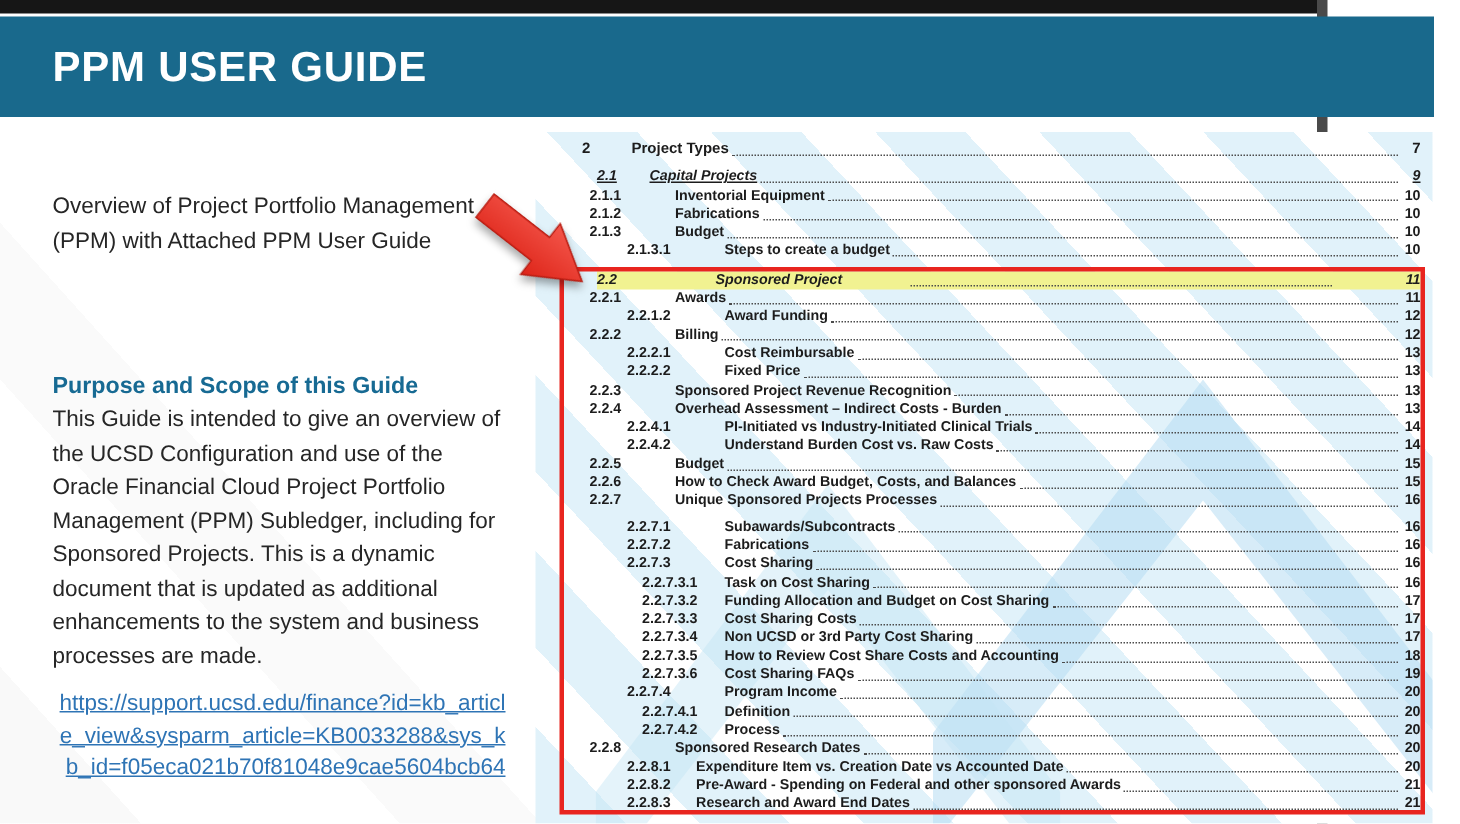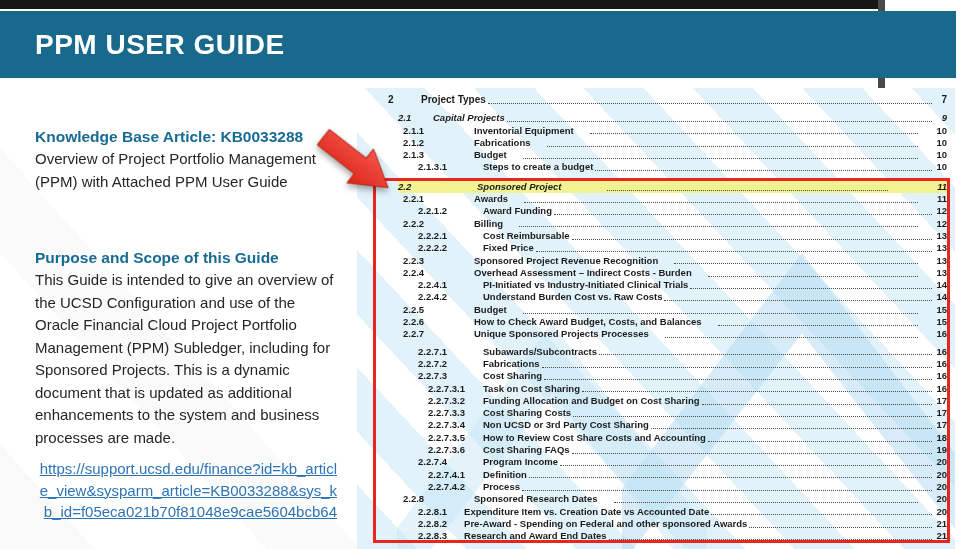--- a/index.html
+++ b/index.html
@@ -57,42 +57,41 @@
 
   
   .toc{position:absolute;left:0;top:6px;right:8px;color:var(--toc_text);}
   .toc-row{display:flex;align-items:baseline;height:12.3px;font-size:9.5px;font-weight:bold;line-height:12.3px;white-space:nowrap;}
   .toc-row .num{flex:0 0 auto;}
   .toc-row .title{flex:0 0 auto;padding-left:13px;}
   .toc-row .dots{flex:1 1 auto;border-bottom:1.7px dotted #4c4c4c;margin:0 2px;align-self:flex-end;margin-bottom:2.5px;min-width:8px;}
   .toc-row .page{flex:0 0 auto;min-width:13px;text-align:right;}
   .lvl-1{margin-left:31px;font-size:10px;}          .lvl-1 .num{width:20px;}
   .lvl-2{margin-left:41px;font-style:italic;}       .lvl-2 .num{width:22px;}
-  .lvl-3{margin-left:46px;gap:14px;}                         .lvl-3 .num{width:44px;}
+  .lvl-3{margin-left:36px;}                         .lvl-3 .num{width:44px;}
   .lvl-3b{margin-left:61px;}                        .lvl-3b .num{margin-right:4px;}
   .lvl-4{margin-left:61px;}                         .lvl-4 .num{width:52px;}
   .lvl-5{margin-left:71px;}                         .lvl-5 .num{width:42px;}
   .toc-row.highlight{background:var(--highlight_yellow);}
-  .gap-6{margin-top:6px;} .gap-7{margin-top:7px;gap:44px;} .gap-5{margin-top:5px;}
+  .gap-6{margin-top:6px;text-decoration:underline;} .gap-7{margin-top:7px;gap:44px;} .gap-5{margin-top:5px;}
 </style>
 </head>
 <body>
 
 <div id="stage">
 
   <div class="top-bar"></div>
   <div class="right-border"></div>
   <div class="left-sheen"></div>
 
   <div class="header">
     <div class="title">PPM USER GUIDE</div>
   </div>
 
   <div class="left-col kb-block" style="top:126px;">
-    <div class="teal-heading">Knowledge Base Article: KB0033288</div>
     <div class="body-text">Overview of Project Portfolio Management (PPM) with Attached PPM User Guide</div>
   </div>
 
   <div class="left-col purpose-block" style="top:227px;">
     <div class="teal-heading">Purpose and Scope of this Guide</div>
     <div class="body-text">This Guide is intended to give an overview of the UCSD Configuration and use of the Oracle Financial Cloud Project Portfolio Management (PPM) Subledger, including for Sponsored Projects. This is a dynamic document that is updated as additional enhancements to the system and business processes are made.</div>
   </div>
 
   <div class="left-col link-block" style="top:458px;text-align:right;">
     <a class="kb-link" href="#" title="https://support.ucsd.edu/finance?id=kb_article_view&amp;sysparm_article=KB0033288&amp;sys_kb_id=f05eca021b70f81048e9cae5604bcb64">https://support.ucsd.edu/finance?id=kb_article_view&amp;sysparm_article=KB0033288&amp;sys_kb_id=f05eca021b70f81048e9cae5604bcb64</a>

